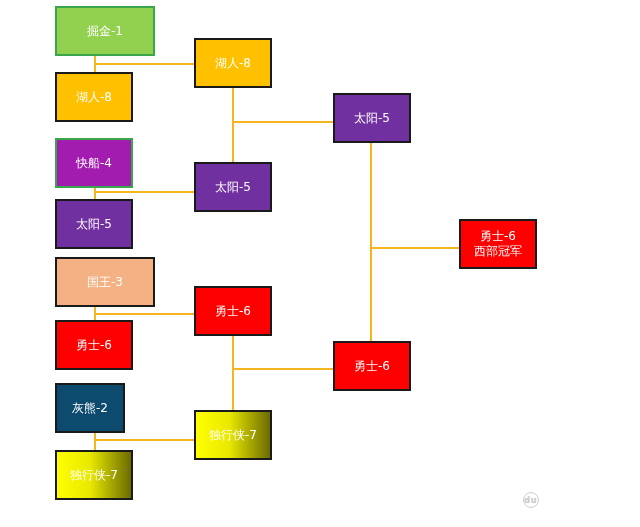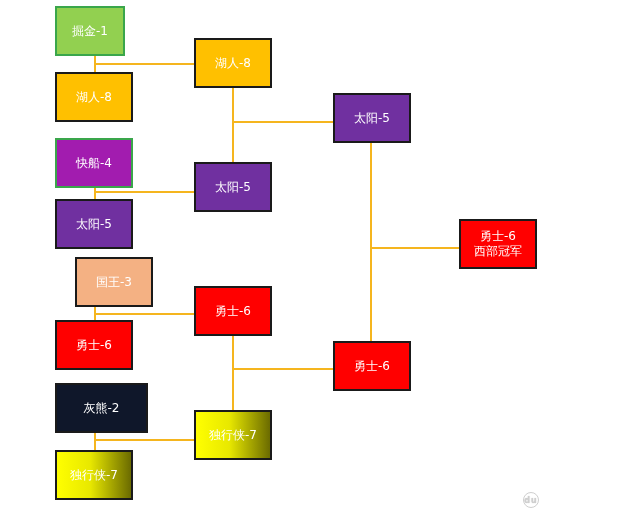--- a/index.html
+++ b/index.html
@@ -29,39 +29,39 @@
 <div class="line" style="left:94px;top:439px;width:101px;height:2px;"></div>
 
 <div class="line" style="left:232px;top:88px;width:2px;height:74px;"></div>
 <div class="line" style="left:232px;top:121px;width:102px;height:2px;"></div>
 <div class="line" style="left:232px;top:336px;width:2px;height:74px;"></div>
 <div class="line" style="left:232px;top:368px;width:102px;height:2px;"></div>
 
 <div class="line" style="left:370px;top:143px;width:2px;height:199px;"></div>
 <div class="line" style="left:370px;top:247px;width:90px;height:2px;"></div>
 
-<div class="node green-border" style="left:55px;top:6px;width:70px;height:50px;background:#92d050;">
+<div class="node green-border" style="left:55px;top:6px;width:100px;height:50px;background:#92d050;">
   <span>掘金-1</span>
 </div>
 <div class="node" style="left:55px;top:72px;width:78px;height:50px;background:#ffc000;">
   <span>湖人-8</span>
 </div>
 <div class="node green-border" style="left:55px;top:138px;width:78px;height:50px;background:#a21caf;">
   <span>快船-4</span>
 </div>
 <div class="node" style="left:55px;top:199px;width:78px;height:50px;background:#7030a0;">
   <span>太阳-5</span>
 </div>
-<div class="node" style="left:55px;top:257px;width:78px;height:50px;background:#f4b183;margin-left:20px;">
+<div class="node" style="left:55px;top:257px;width:100px;height:50px;background:#f4b183;">
   <span>国王-3</span>
 </div>
 <div class="node" style="left:55px;top:320px;width:78px;height:50px;background:#ff0000;">
   <span>勇士-6</span>
 </div>
-<div class="node" style="left:55px;top:383px;width:93px;height:50px;background:#0f172a;">
+<div class="node" style="left:55px;top:383px;width:70px;height:50px;background:#0c4a6e;">
   <span>灰熊-2</span>
 </div>
 <div class="node" style="left:55px;top:450px;width:78px;height:50px;background:linear-gradient(90deg,#ffff00 0%,#e8e800 45%,#6b6b00 100%);">
   <span>独行侠-7</span>
 </div>
 
 <div class="node" style="left:194px;top:38px;width:78px;height:50px;background:#ffc000;">
   <span>湖人-8</span>
 </div>
 <div class="node" style="left:194px;top:162px;width:78px;height:50px;background:#7030a0;">

